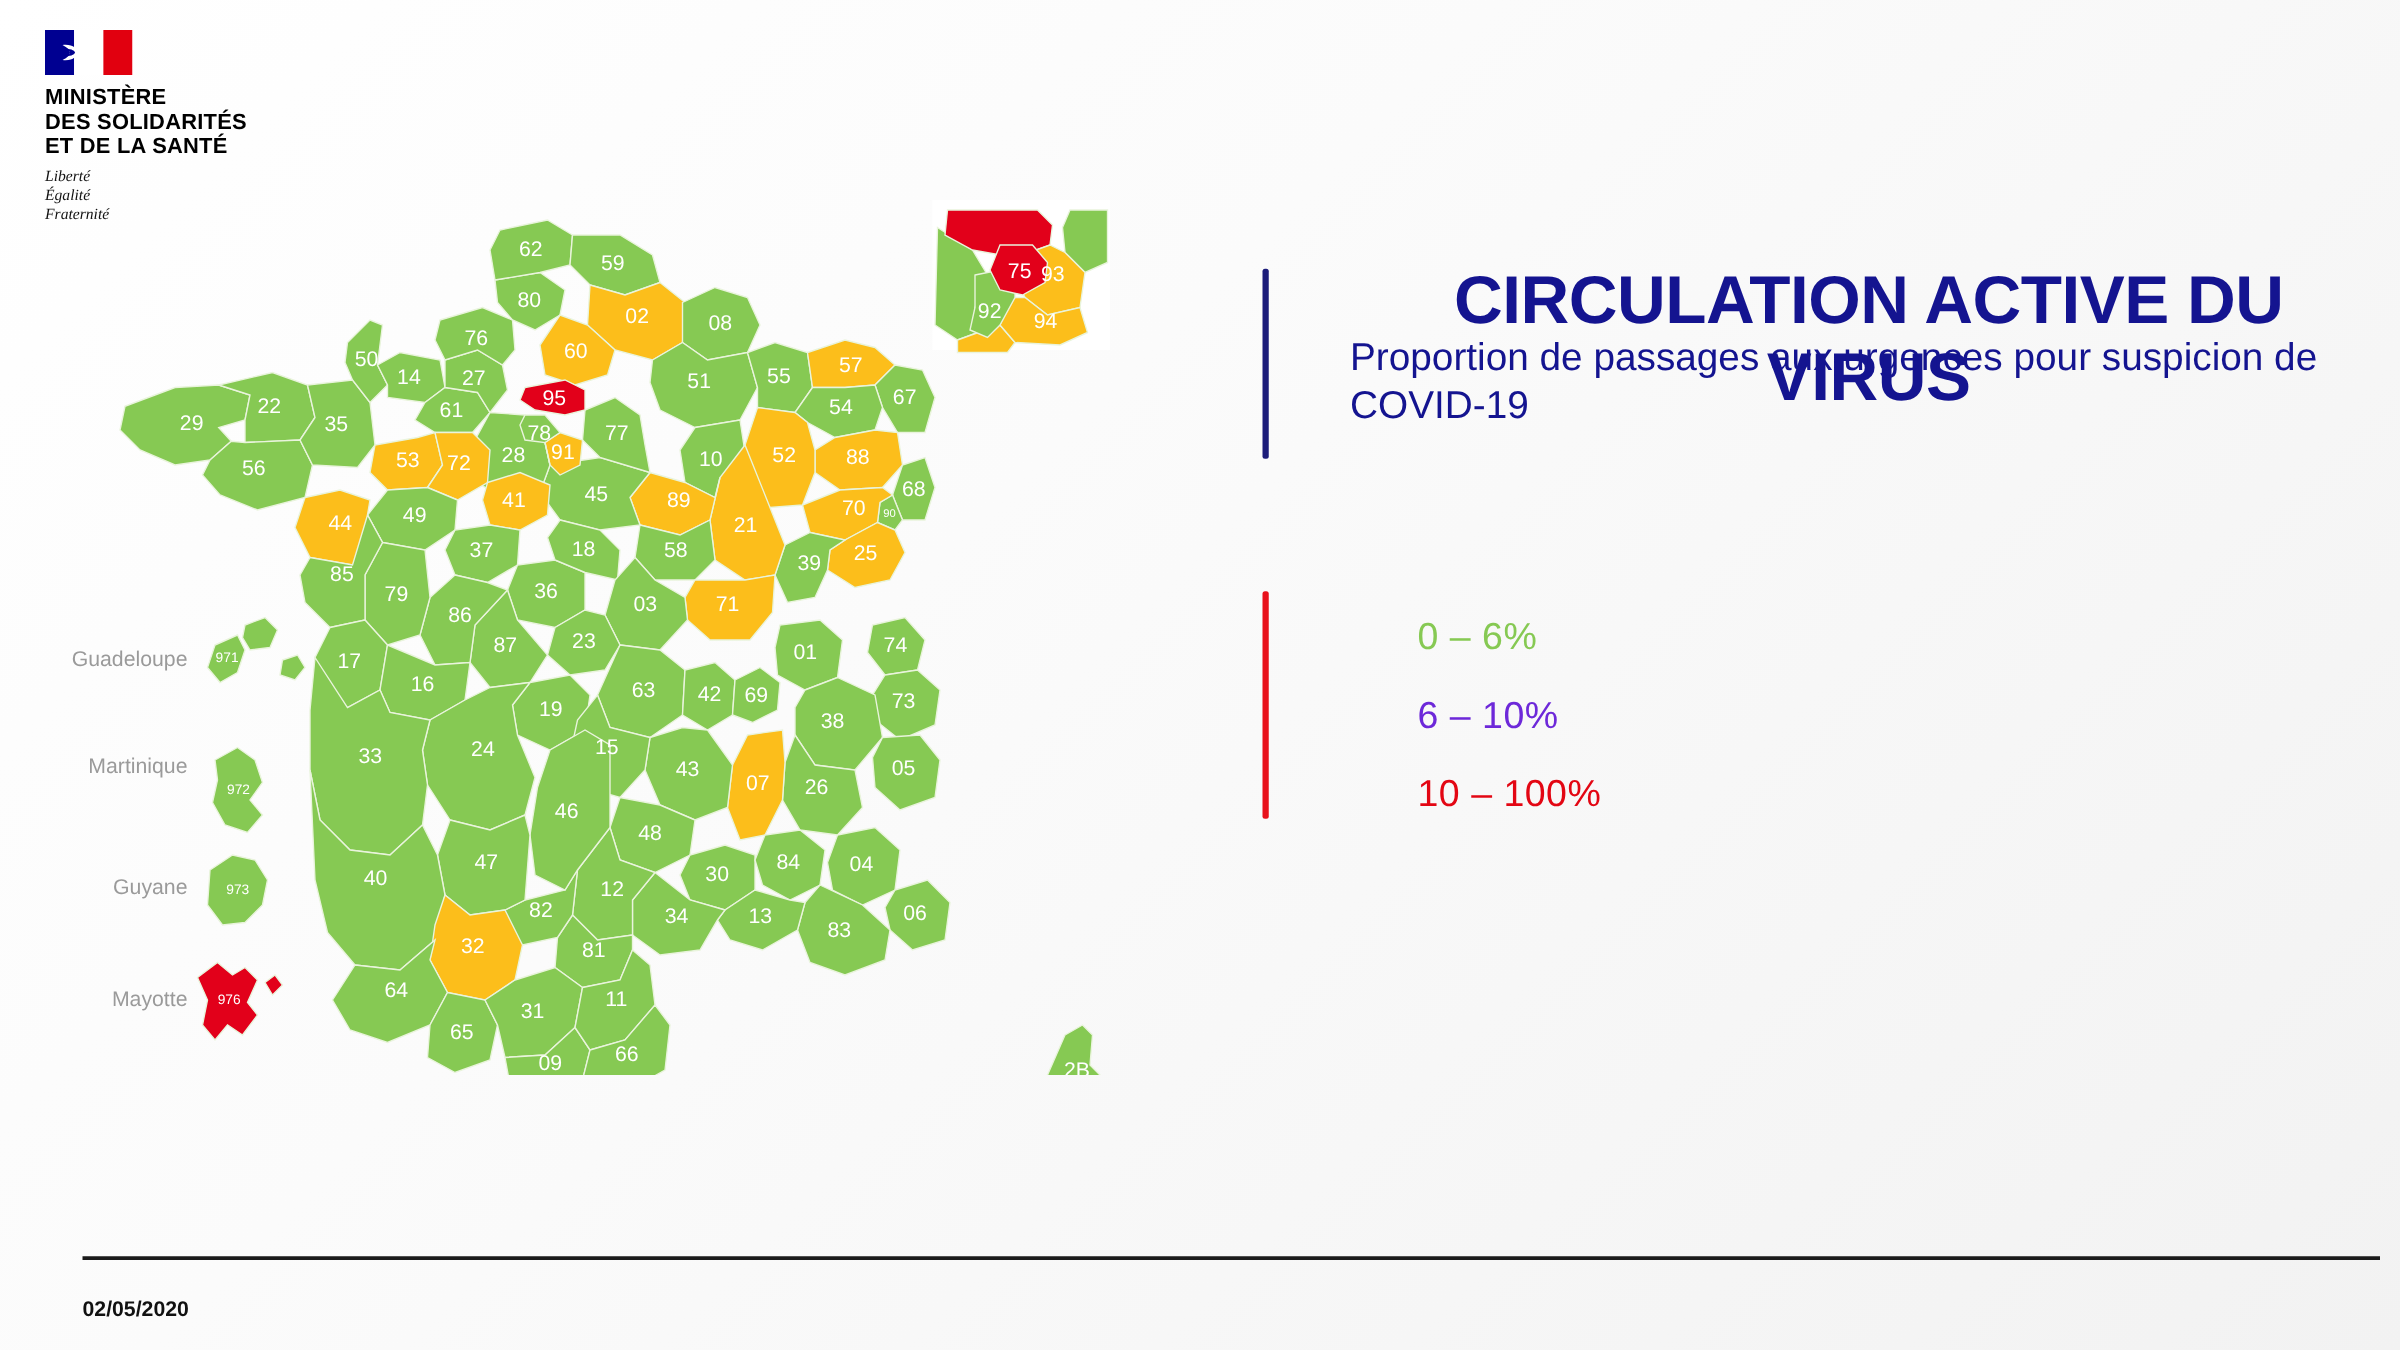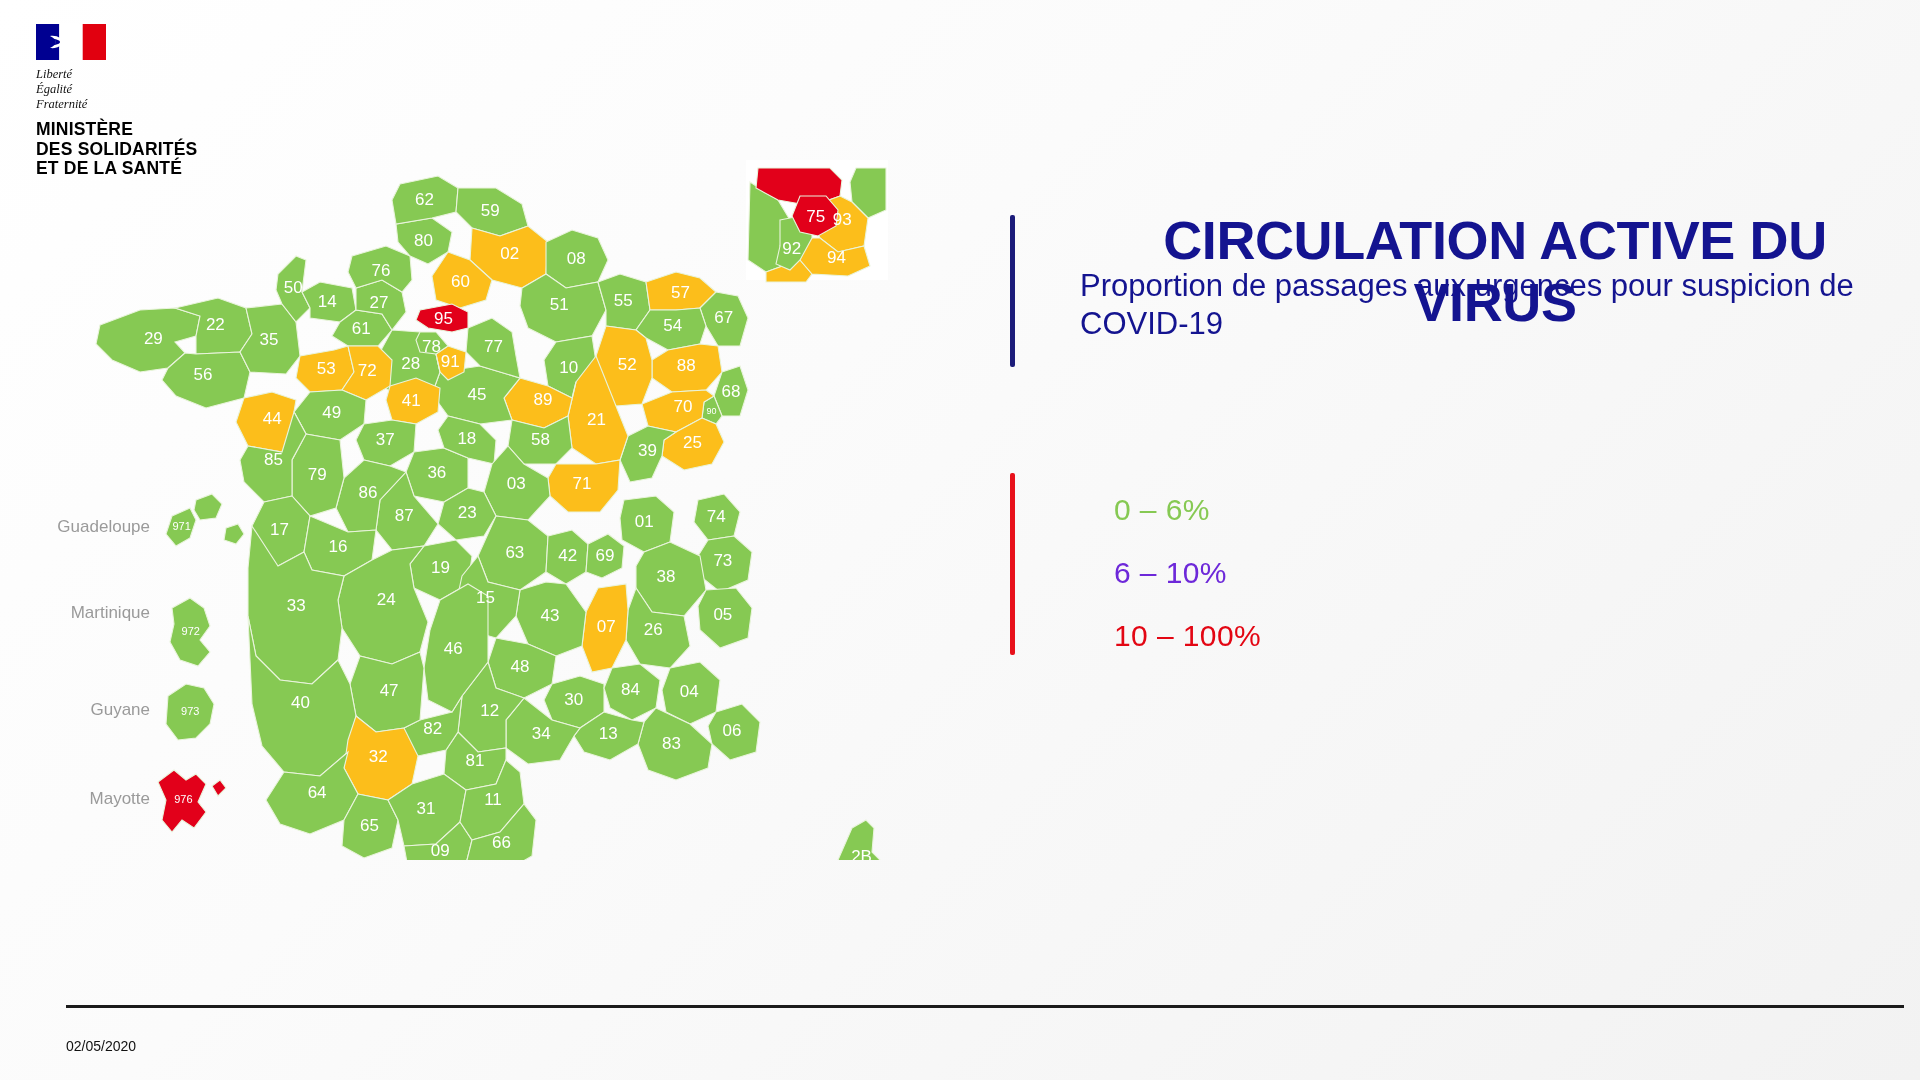--- a/index.html
+++ b/index.html
@@ -27,63 +27,63 @@
   #title-rule{position:absolute;left:0;top:0;width:5px;height:152px;background:#1c1c7a;border-radius:2px;}
   #legend-rule{position:absolute;left:0;top:258px;width:5px;height:182px;background:#e8111b;border-radius:2px;}
   #main-title{
     position:absolute;left:70px;top:-6px;width:830px;text-align:center;
     font-weight:bold;font-size:54px;letter-spacing:-.4px;color:#141490;
   }
   #subtitle{
     position:absolute;left:70px;top:52px;width:830px;text-align:left;
     font-size:31px;line-height:1.24;color:#141490;font-weight:normal;
   }
-  #legend{position:absolute;left:104px;top:278px;}
+  #legend{position:absolute;left:124px;top:278px;}
   .legend-item{font-size:30px;margin-bottom:29px;letter-spacing:.4px;}
 
   
   #map-area{position:absolute;left:0;top:60px;width:1000px;height:800px;}
   #france-svg{position:absolute;left:0;top:0;}
   .dep-label{
     fill:#ffffff;font-family:"Liberation Sans",sans-serif;
     font-size:17px;text-anchor:middle;dominant-baseline:middle;
     pointer-events:none;
   }
   .dep-label.small{font-size:11px;}
   .dep-label.tiny{font-size:9px;}
   .dep{stroke:#e9f4dc;stroke-width:1.1;}
   .dom-name{
     fill:#9a9a9a;font-family:"Liberation Sans",sans-serif;
     font-size:17px;text-anchor:end;dominant-baseline:middle;
   }
 
   
   #footer-rule{position:absolute;left:66px;top:1005px;width:1838px;height:3px;background:#1b1b1b;}
-  #date-stamp{position:absolute;left:66px;top:1038px;font-weight:normal;font-size:14px;color:#111;}
+  #date-stamp{position:absolute;left:66px;top:1038px;font-weight:bold;font-size:17px;color:#111;}
 </style>
 </head>
 <body>
 
 <div id="logo-block">
   <svg id="flag" viewBox="0 0 70 36">
     <rect x="0" y="0" width="23.3" height="36" fill="#000091"></rect>
     <rect x="23.3" y="0" width="23.4" height="36" fill="#ffffff"></rect>
     <rect x="46.7" y="0" width="23.3" height="36" fill="#e1000f"></rect>
     <path d="M14 12 c8 -1 12 3 12 6 c0 3 -4 7 -12 6 c4 -2 6 -4 6 -6 c0 -2 -2 -4 -6 -6 z" fill="#ffffff"></path>
     <path d="M16 15 c6 0 8 2 8 3 c0 1 -2 3 -8 3 c3 -1 4 -2 4 -3 c0 -1 -1 -2 -4 -3 z" fill="#000091"></path>
   </svg>
+  <div id="ministry-name">
+    <span class="ministry-line">MINISTÈRE</span>
+    <span class="ministry-line">DES SOLIDARITÉS</span>
+    <span class="ministry-line">ET DE LA SANTÉ</span>
+  </div>
   <div id="devise">
     <span class="devise-line">Liberté</span>
     <span class="devise-line">Égalité</span>
     <span class="devise-line">Fraternité</span>
-  </div>
-  <div id="ministry-name">
-    <span class="ministry-line">MINISTÈRE</span>
-    <span class="ministry-line">DES SOLIDARITÉS</span>
-    <span class="ministry-line">ET DE LA SANTÉ</span>
   </div>
 </div>
 
 <div id="map-area">
 <svg id="france-svg" width="1000" height="800" viewBox="0 0 1000 800">
   <g id="dep-shapes">
         <polygon points="100,265 140,250 175,248 200,256 196,276 175,282 185,293 168,308 140,312 112,300 96,284" fill="#86c953" class="dep"></polygon>
         <polygon points="175,248 218,238 246,248 252,274 240,292 196,294 196,276 200,256" fill="#86c953" class="dep"></polygon>
         <polygon points="168,308 185,293 196,294 240,292 250,312 244,338 206,348 176,336 162,320" fill="#86c953" class="dep"></polygon>
         <polygon points="246,248 282,244 296,262 300,296 286,314 250,312 240,292 252,274" fill="#86c953" class="dep"></polygon>

